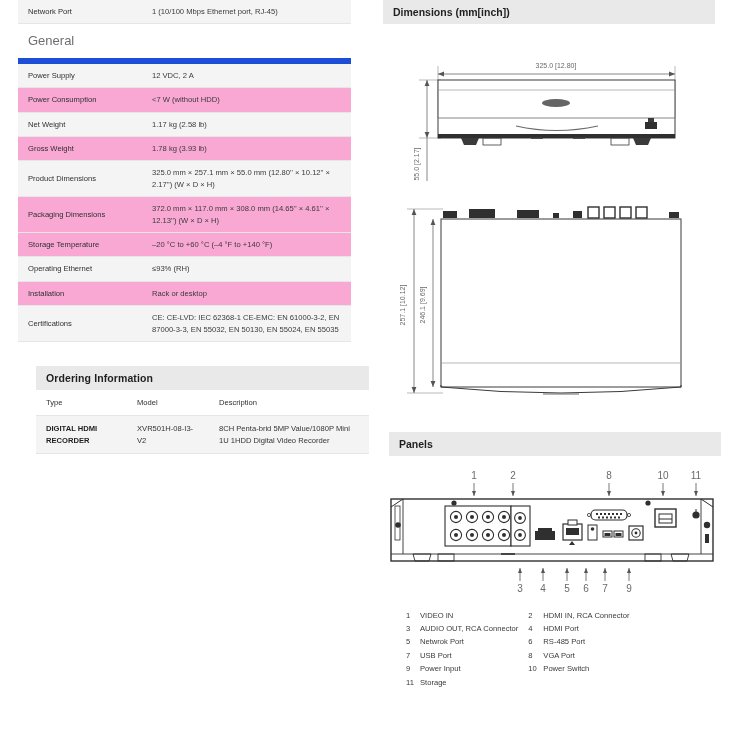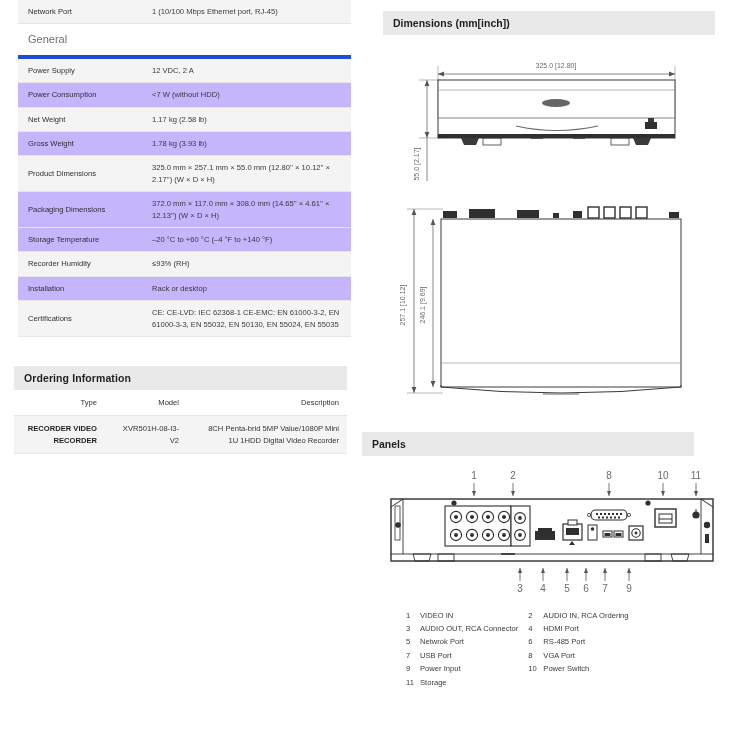--- a/index.html
+++ b/index.html
@@ -21,68 +21,68 @@
     vertical-align: middle;
     padding: 6px 8px 6px 10px;
     font-size: 7.6px;
     line-height: 1.5;
     border-bottom: 1px solid #e6e6e6;
     color: #333;
   }
   table.spec td.k { width: 124px; color: #2f2f2f; }
   table.spec td.v { width: 209px; color: #3a3a3a; }
   table.spec tr.shade td { background: #f4f4f4; }
-  table.spec tr.plain td { background: #c4b5fd; }
+  table.spec tr.plain td { background: #f9a8d4; }
   table.spec tr.grouprow td {
     background: #ffffff;
-    font-size: 11px;
+    font-size: 13px;
     color: #6e6e6e;
     padding-top: 7px; padding-bottom: 7px;
     font-weight: 400;
-    border-bottom: 4px solid #1d4ed8;
+    border-bottom: 6px solid #1d4ed8;
   }
 
   
-  .ordering { position: absolute; left: 14px; top: 366px; width: 333px; }
+  .ordering { position: absolute; left: 36px; top: 366px; width: 333px; }
   .sec-head {
     background: #e9e9e9;
     font-size: 10.5px;
     font-weight: bold;
     color: #1f1f1f;
     padding: 6px 10px 6px 10px;
     letter-spacing: .1px;
   }
   table.ord { border-collapse: collapse; width: 333px; table-layout: fixed; }
   table.ord td, table.ord th {
     vertical-align: middle;
-    text-align: right;
+    text-align: left;
     font-size: 7.6px;
     line-height: 1.5;
     padding: 7px 8px 7px 10px;
     border-bottom: 1px solid #e6e6e6;
     font-weight: normal;
   }
   table.ord th { background:#ffffff; color: #2f2f2f; }
   table.ord td { background:#f4f4f4; color:#333; }
   table.ord .c1 { width: 91px; }
   table.ord .c2 { width: 82px; }
   table.ord .c3 { width: 160px; }
   table.ord td.c1 { font-weight: bold; color:#1f1f1f; }
 
   
-  .right-col { position: absolute; left: 383px; top: 11px; width: 332px; }
+  .right-col { position: absolute; left: 383px; top: 0px; width: 332px; }
   .rhead {
     background: #e9e9e9;
     font-size: 10.5px;
     font-weight: bold;
     color: #1f1f1f;
     padding: 6px 10px;
     width: 332px;
   }
-  .panels-head { position: absolute; left: 362px; top: 432px; }
+  .panels-head { position: absolute; left: 389px; top: 432px; }
 
   .draw-wrap { position: absolute; }
   svg { display:block; }
   .dimtext { font-family: "Liberation Sans", sans-serif; font-size: 7px; fill: #6a6a6a; }
 
   
   .legend { position: absolute; left: 406px; top: 609px; width: 310px; }
   .legend table { border-collapse: collapse; }
   .legend td {
     font-size: 7.6px;
@@ -133,48 +133,48 @@
           </tr>
           <tr class="plain">
             <td class="k">Packaging Dimensions</td>
             <td class="v">372.0 mm × 117.0 mm × 308.0 mm (14.65'' × 4.61'' × 12.13'') (W × D × H)</td>
           </tr>
           <tr class="plain">
             <td class="k">Storage Temperature</td>
             <td class="v">–20 °C to +60 °C (–4 °F to +140 °F)</td>
           </tr>
           <tr class="shade">
-            <td class="k">Recorder Humidity</td>
+            <td class="k">Operating Ethernet</td>
             <td class="v">≤93% (RH)</td>
           </tr>
           <tr class="plain">
             <td class="k">Installation</td>
             <td class="v">Rack or desktop</td>
           </tr>
           <tr class="shade">
             <td class="k">Certifications</td>
-            <td class="v">CE: CE-LVD: IEC 62368-1 CE-EMC: EN 61000-3-2, EN 61000-3-3, EN 55032, EN 50130, EN 55024, EN 55035</td>
+            <td class="v">CE: CE-LVD: IEC 62368-1 CE-EMC: EN 61000-3-2, EN 87000-3-3, EN 55032, EN 50130, EN 55024, EN 55035</td>
           </tr>
         </tbody>
     </table>
   </div>
 
   <div class="ordering">
     <div class="sec-head">Ordering Information</div>
     <table class="ord">
       <thead>
         <tr>
           <th class="c1">Type</th>
           <th class="c2">Model</th>
           <th class="c3">Description</th>
         </tr>
       </thead>
       <tbody>
         <tr>
-          <td class="c1">RECORDER VIDEO RECORDER</td>
+          <td class="c1">DIGITAL HDMI RECORDER</td>
           <td class="c2">XVR501H-08-I3-V2</td>
           <td class="c3">8CH Penta-brid 5MP Value/1080P Mini 1U 1HDD Digital Video Recorder</td>
         </tr>
       </tbody>
     </table>
   </div>
 
   <div class="right-col">
     <div class="rhead">Dimensions (mm[inch])</div>
   </div>
@@ -408,21 +408,21 @@
     </svg>
   </div>
 
   <div class="legend">
     <table>
       <tbody id="legend-body">
           <tr>
             <td class="num">1</td>
             <td class="lbl">VIDEO IN</td>
             <td class="num2">2</td>
-            <td class="lbl">AUDIO IN, RCA Ordering</td>
+            <td class="lbl">HDMI IN, RCA Connector</td>
           </tr>
           <tr>
             <td class="num">3</td>
             <td class="lbl">AUDIO OUT, RCA Connector</td>
             <td class="num2">4</td>
             <td class="lbl">HDMI Port</td>
           </tr>
           <tr>
             <td class="num">5</td>
             <td class="lbl">Netwrok Port</td>

